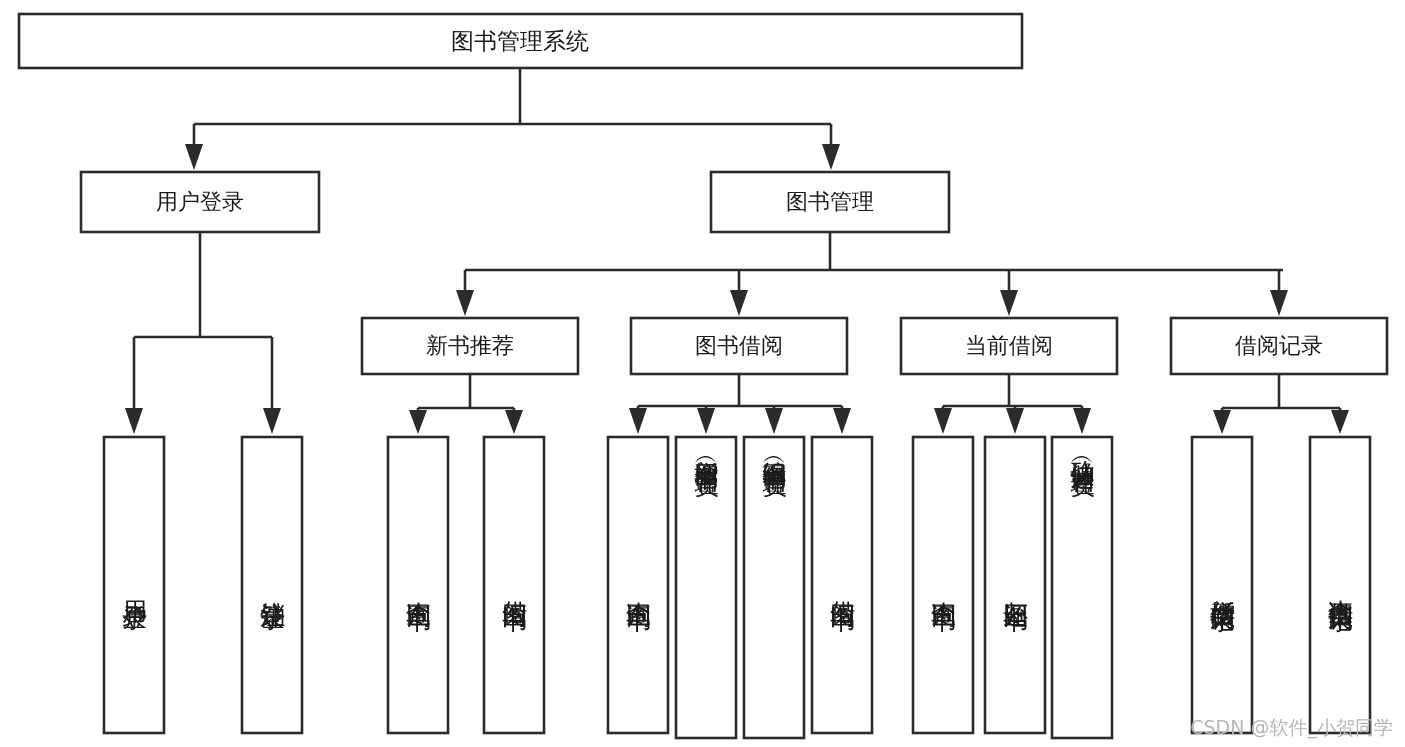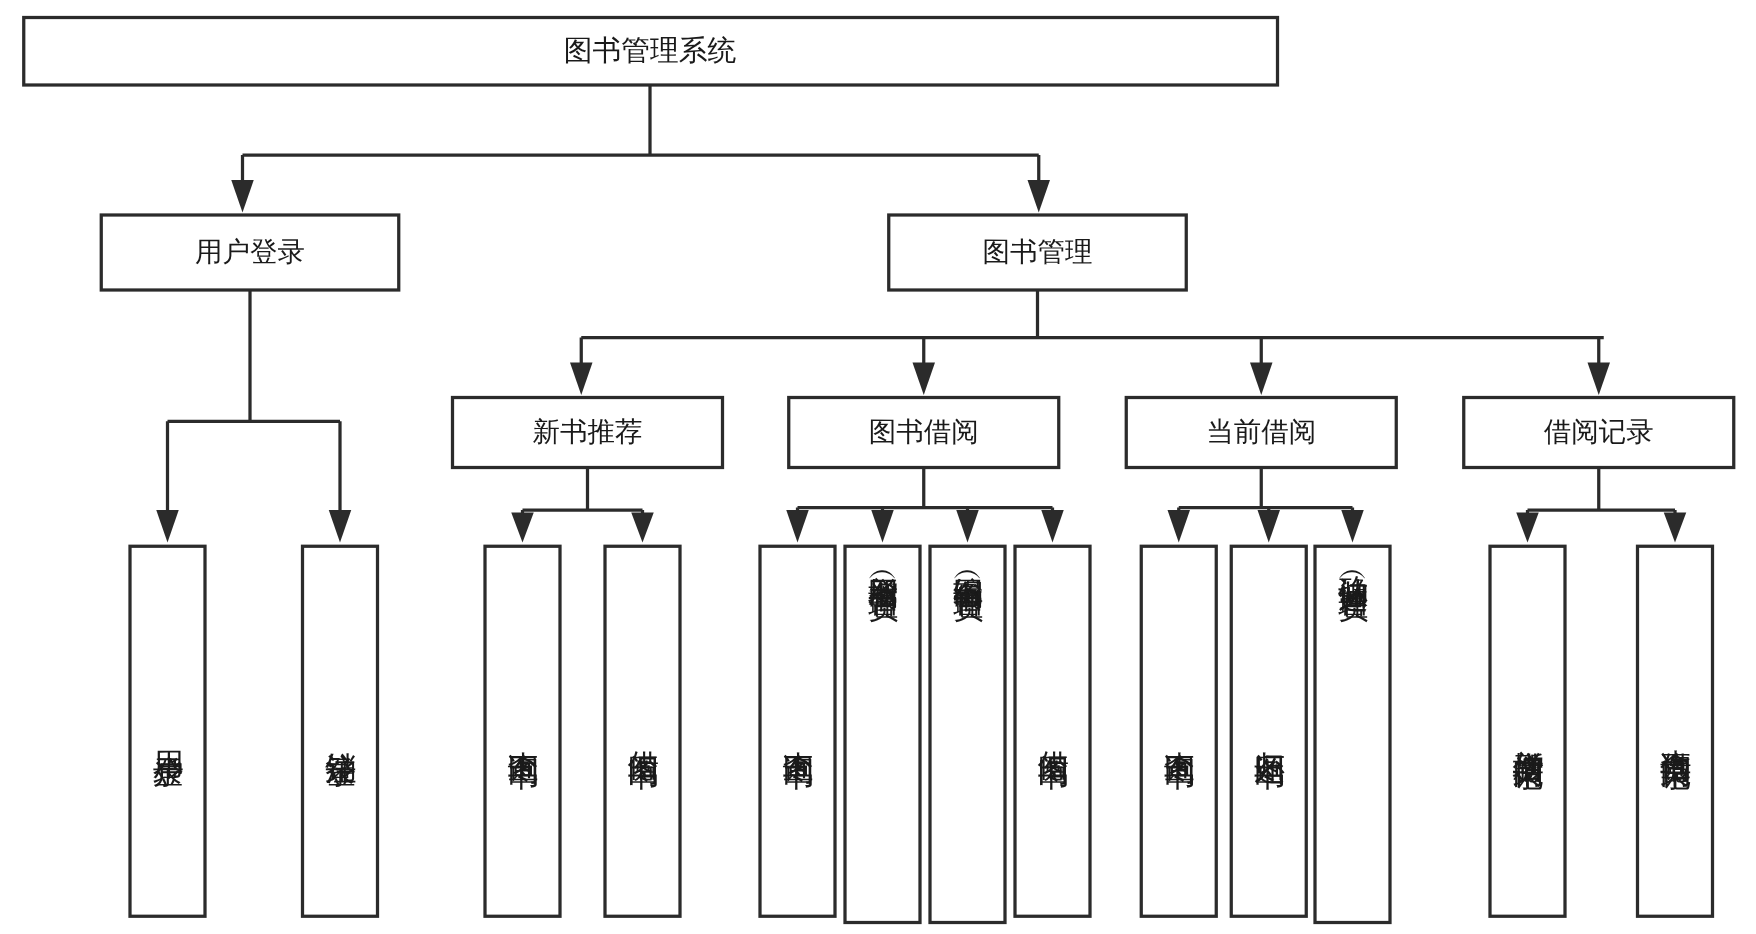--- a/index.html
+++ b/index.html
@@ -201,13 +201,14 @@
   <div class="vertical-label" style="left:744px; top:441px; width:60px; height:297px; justify-content:flex-start; font-size:24px;">编辑图书（管理员）</div>
   <div class="vertical-label" style="left:812px; top:437px; width:60px; height:296px;">借阅图书</div>
 
   <div class="vertical-label" style="left:913px; top:437px; width:60px; height:296px;">查询图书</div>
   <div class="vertical-label" style="left:985px; top:437px; width:60px; height:296px;">归还图书</div>
   <div class="vertical-label" style="left:1052px; top:441px; width:60px; height:297px; justify-content:flex-start; font-size:24px;">确认归还（管理员）</div>
 
   <div class="vertical-label" style="left:1192px; top:437px; width:60px; height:296px;">新增借阅记录</div>
   <div class="vertical-label" style="left:1310px; top:437px; width:60px; height:296px;">查询借阅记录</div>
 
+  <div class="watermark">CSDN @软件_小贺同学</div>
 </div>
 
 </body></html>

